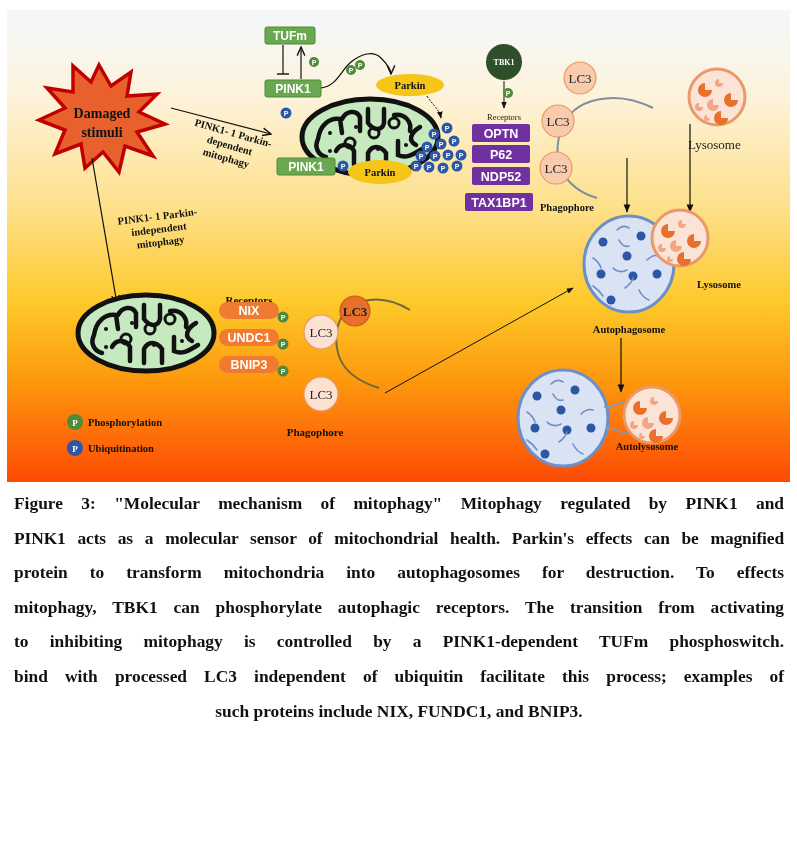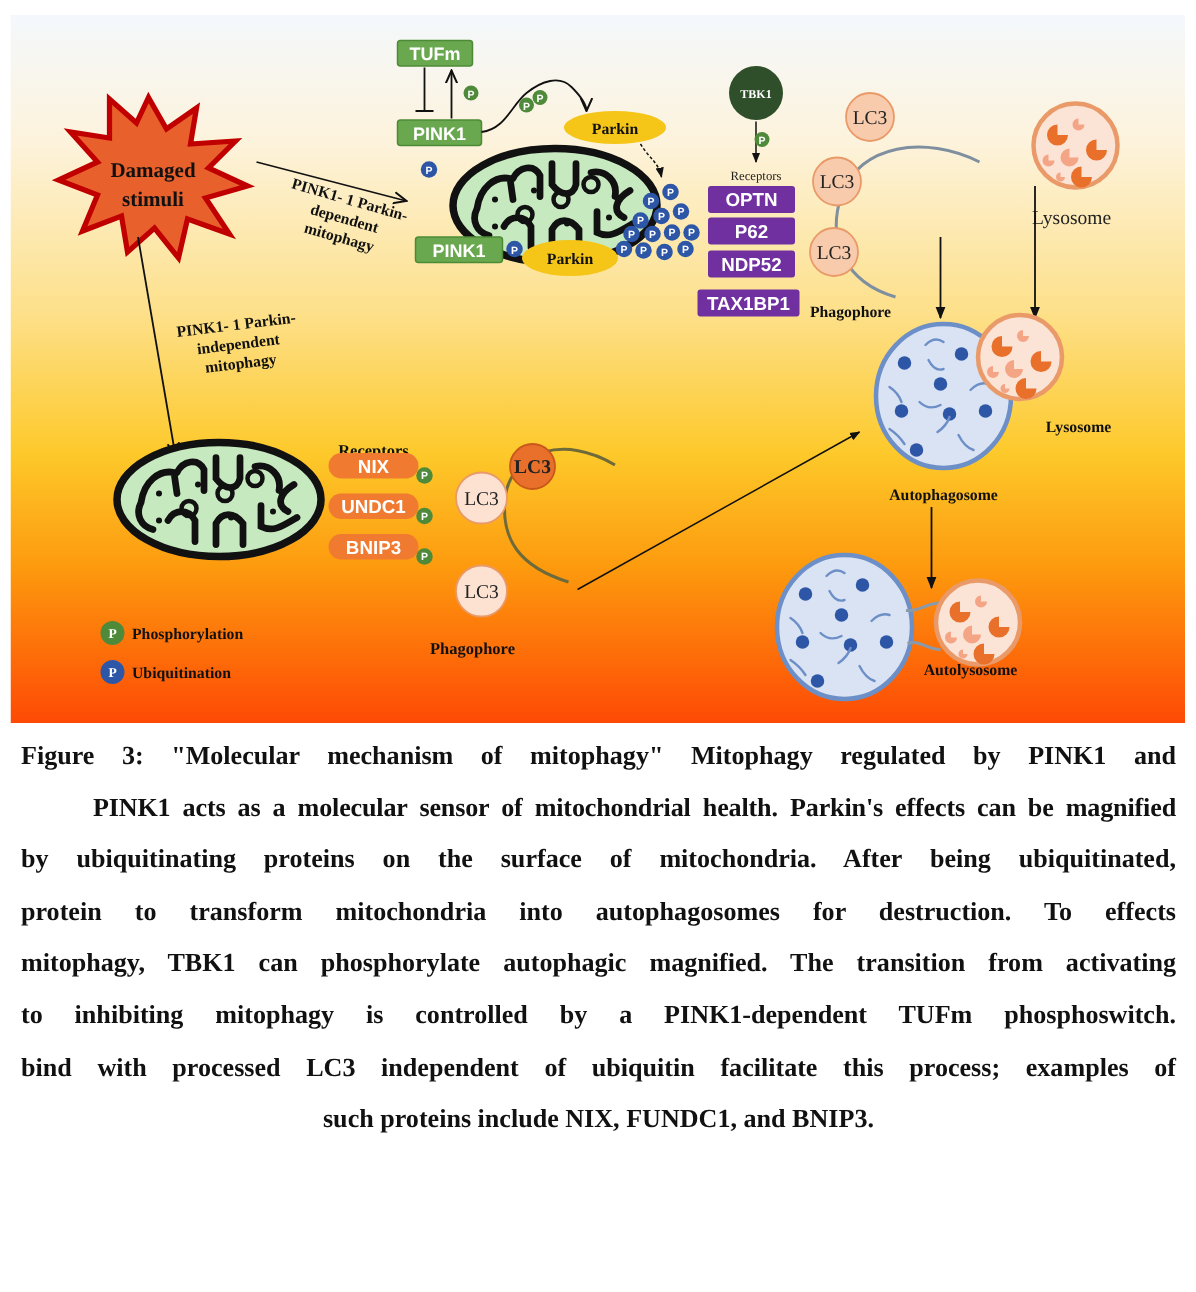--- a/index.html
+++ b/index.html
@@ -8,21 +8,21 @@
   #figure svg { display: block; }
   .lbl { font-family: "Liberation Serif", serif; font-weight: bold; fill: #111; }
   .sans { font-family: "Liberation Sans", sans-serif; font-weight: bold; fill: #fff; }
   .reg { font-family: "Liberation Serif", serif; fill: #222; }
   #caption {
     position: absolute; left: 14px; top: 486px; width: 770px;
     font-family: "Liberation Serif", serif; font-weight: bold; font-size: 17.4px;
     line-height: 34.6px; color: #111; text-align: justify;
   }
   #caption .line { display: block; text-align: justify; text-align-last: justify; white-space: nowrap; height: 34.6px; }
-  #caption .line.tight { letter-spacing: -0.1px; margin-left: 48px; }
+  #caption .line.tight { letter-spacing: -0.1px; }
   #caption .line.center { text-align: center; text-align-last: center; }
 </style>
 </head>
 <body>
 
 <div id="figure">
 <svg width="783" height="472" viewBox="0 0 783 472" xmlns="http://www.w3.org/2000/svg">
   <defs>
     <linearGradient id="bg" x1="0" y1="0" x2="0" y2="1">
       <stop offset="0" stop-color="#f4f8fc"></stop>
@@ -347,19 +347,18 @@
           <text x="68" y="441.5" font-size="9" text-anchor="middle" fill="#fff" font-family="Liberation Serif, serif" font-weight="bold">P</text>
           <text x="81" y="442" font-size="10.5" fill="#111" font-family="Liberation Serif, serif" font-weight="bold">Ubiquitination</text>
         </g>
       </g>
 </svg>
 </div>
 
 <div id="caption">
   <span class="line">Figure 3: "Molecular mechanism of mitophagy" Mitophagy regulated by PINK1 and</span>
   <span class="line tight">PINK1 acts as a molecular sensor of mitochondrial health. Parkin's effects can be magnified</span>
-  <span class="line">by ubiquitinating proteins on the surface of mitochondria. After being ubiquitinated,</span>
   <span class="line">protein to transform mitochondria into autophagosomes for destruction. To effects</span>
-  <span class="line">mitophagy, TBK1 can phosphorylate autophagic magnified. The transition from activating</span>
+  <span class="line">mitophagy, TBK1 can phosphorylate autophagic receptors. The transition from activating</span>
   <span class="line">to inhibiting mitophagy is controlled by a PINK1-dependent TUFm phosphoswitch.</span>
   <span class="line">bind with processed LC3 independent of ubiquitin facilitate this process; examples of</span>
   <span class="line center">such proteins include NIX, FUNDC1, and BNIP3.</span>
 </div>
 
 </body></html>

